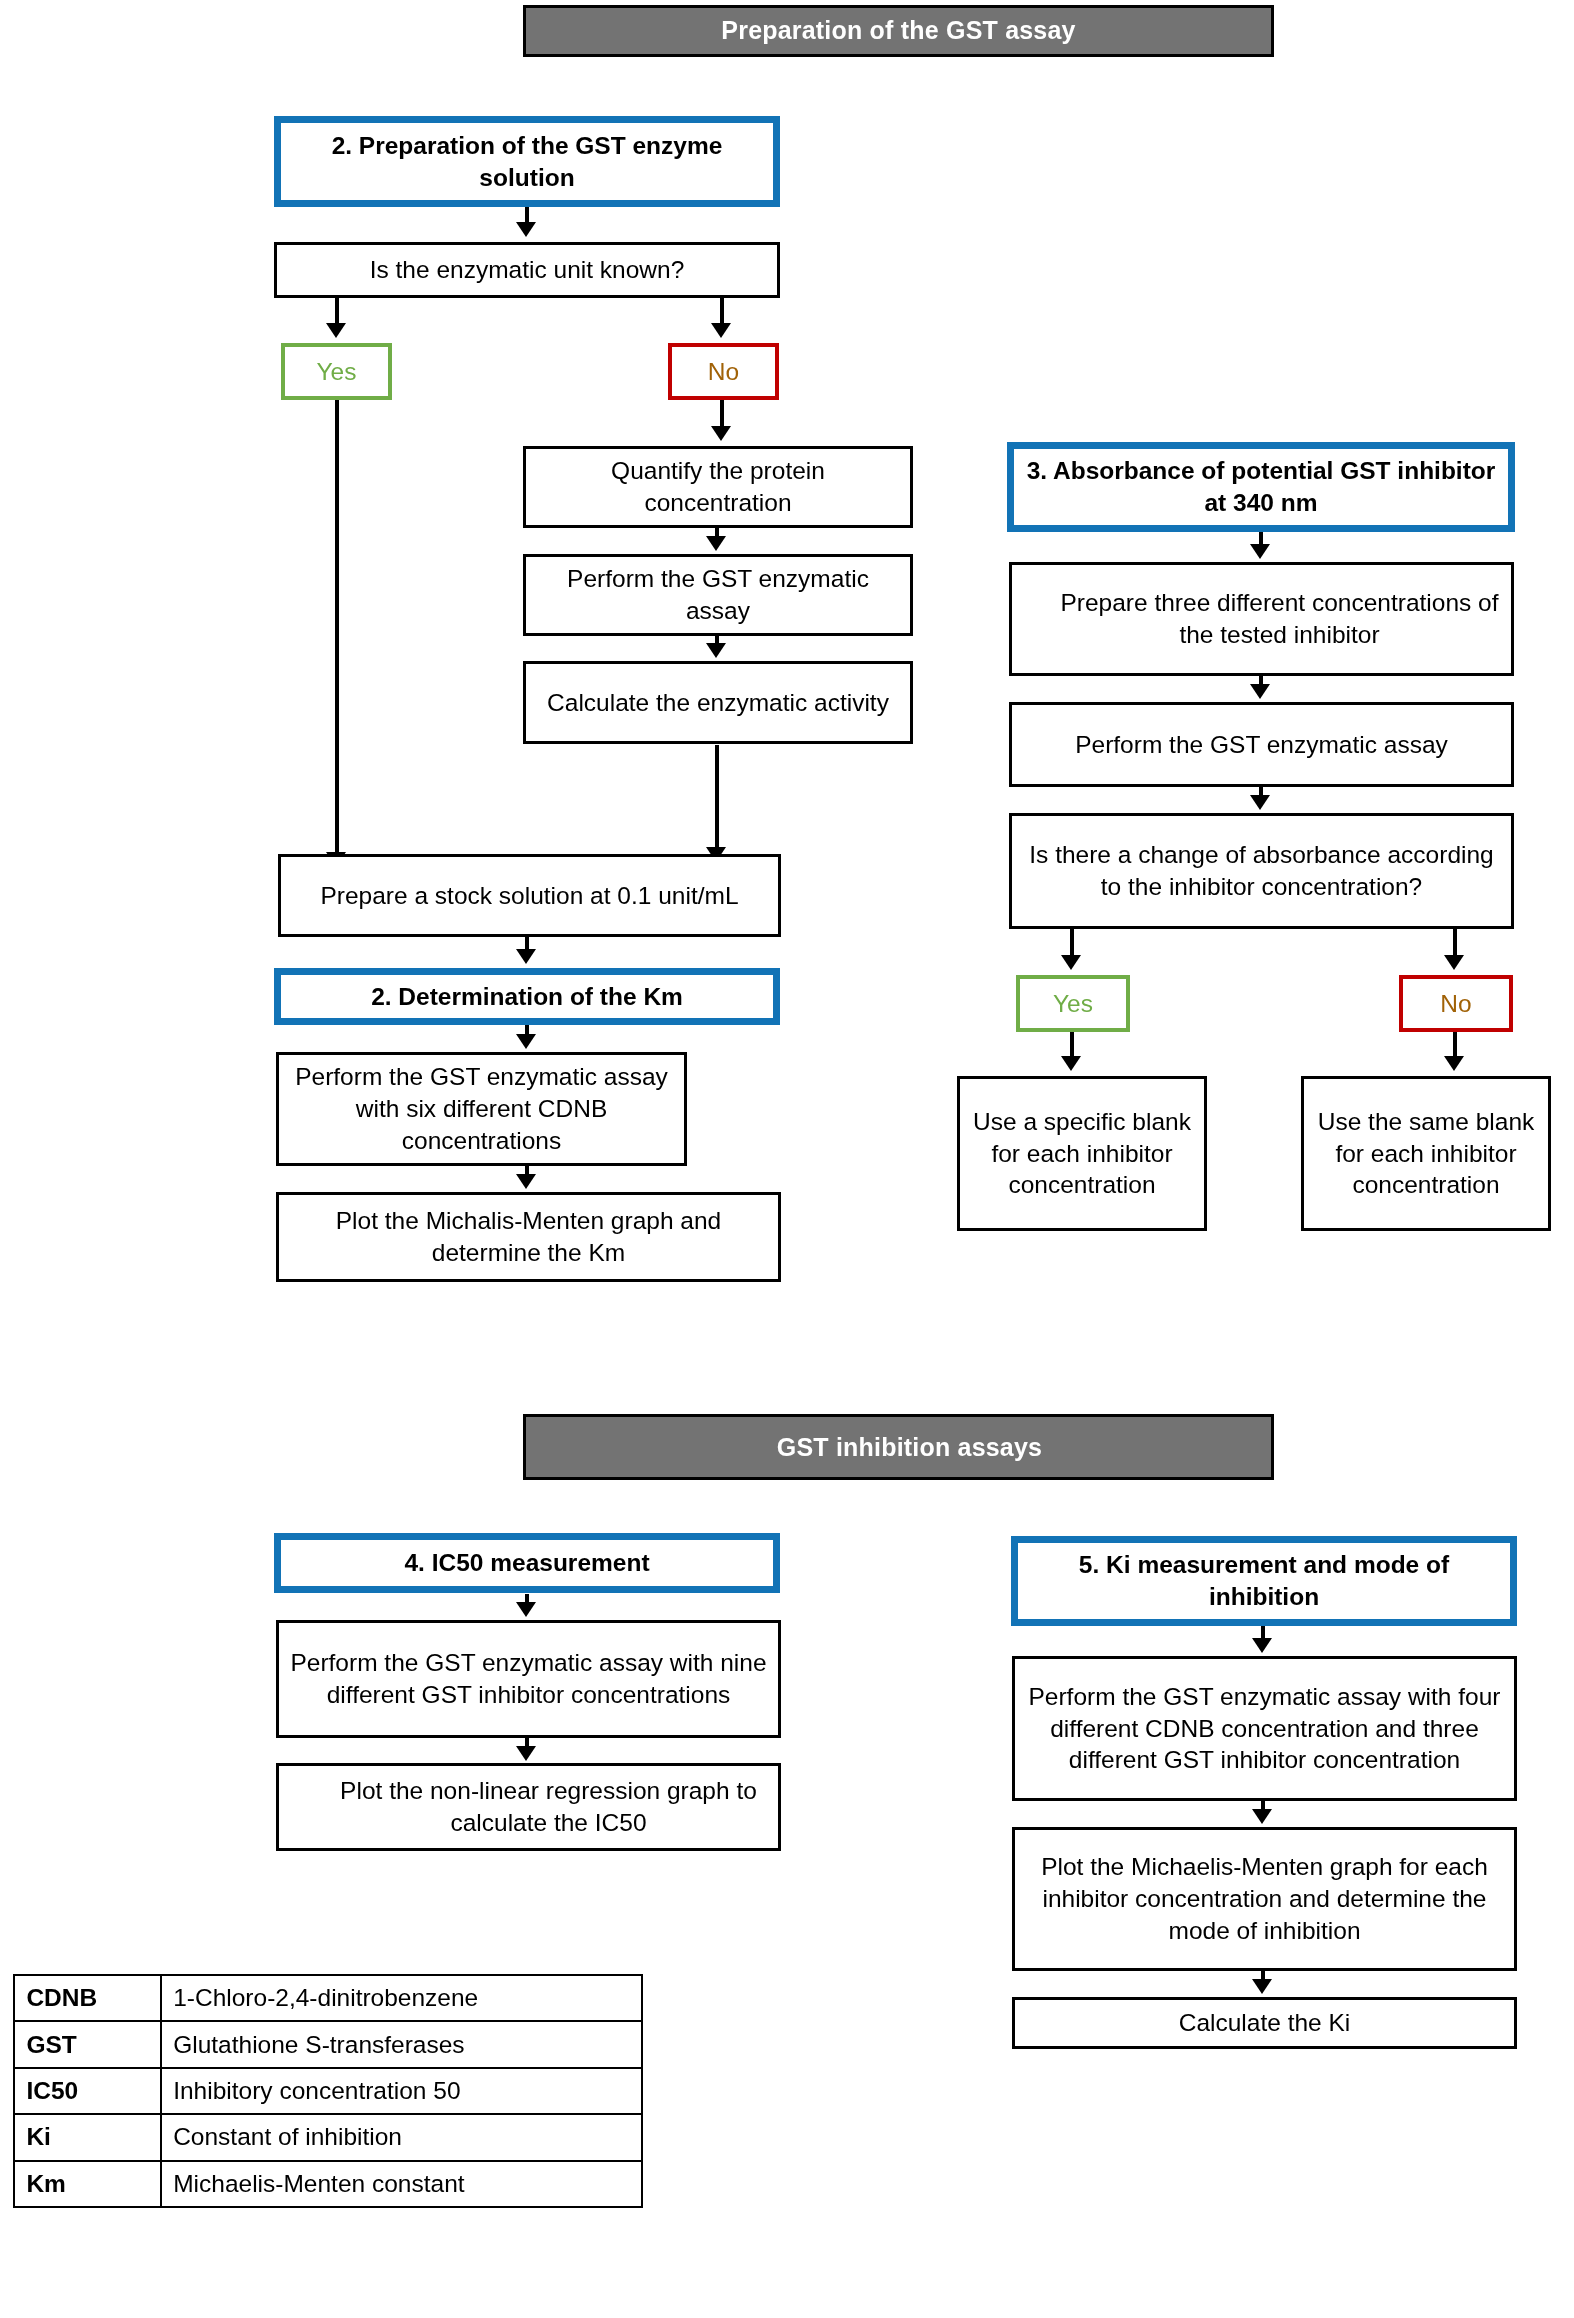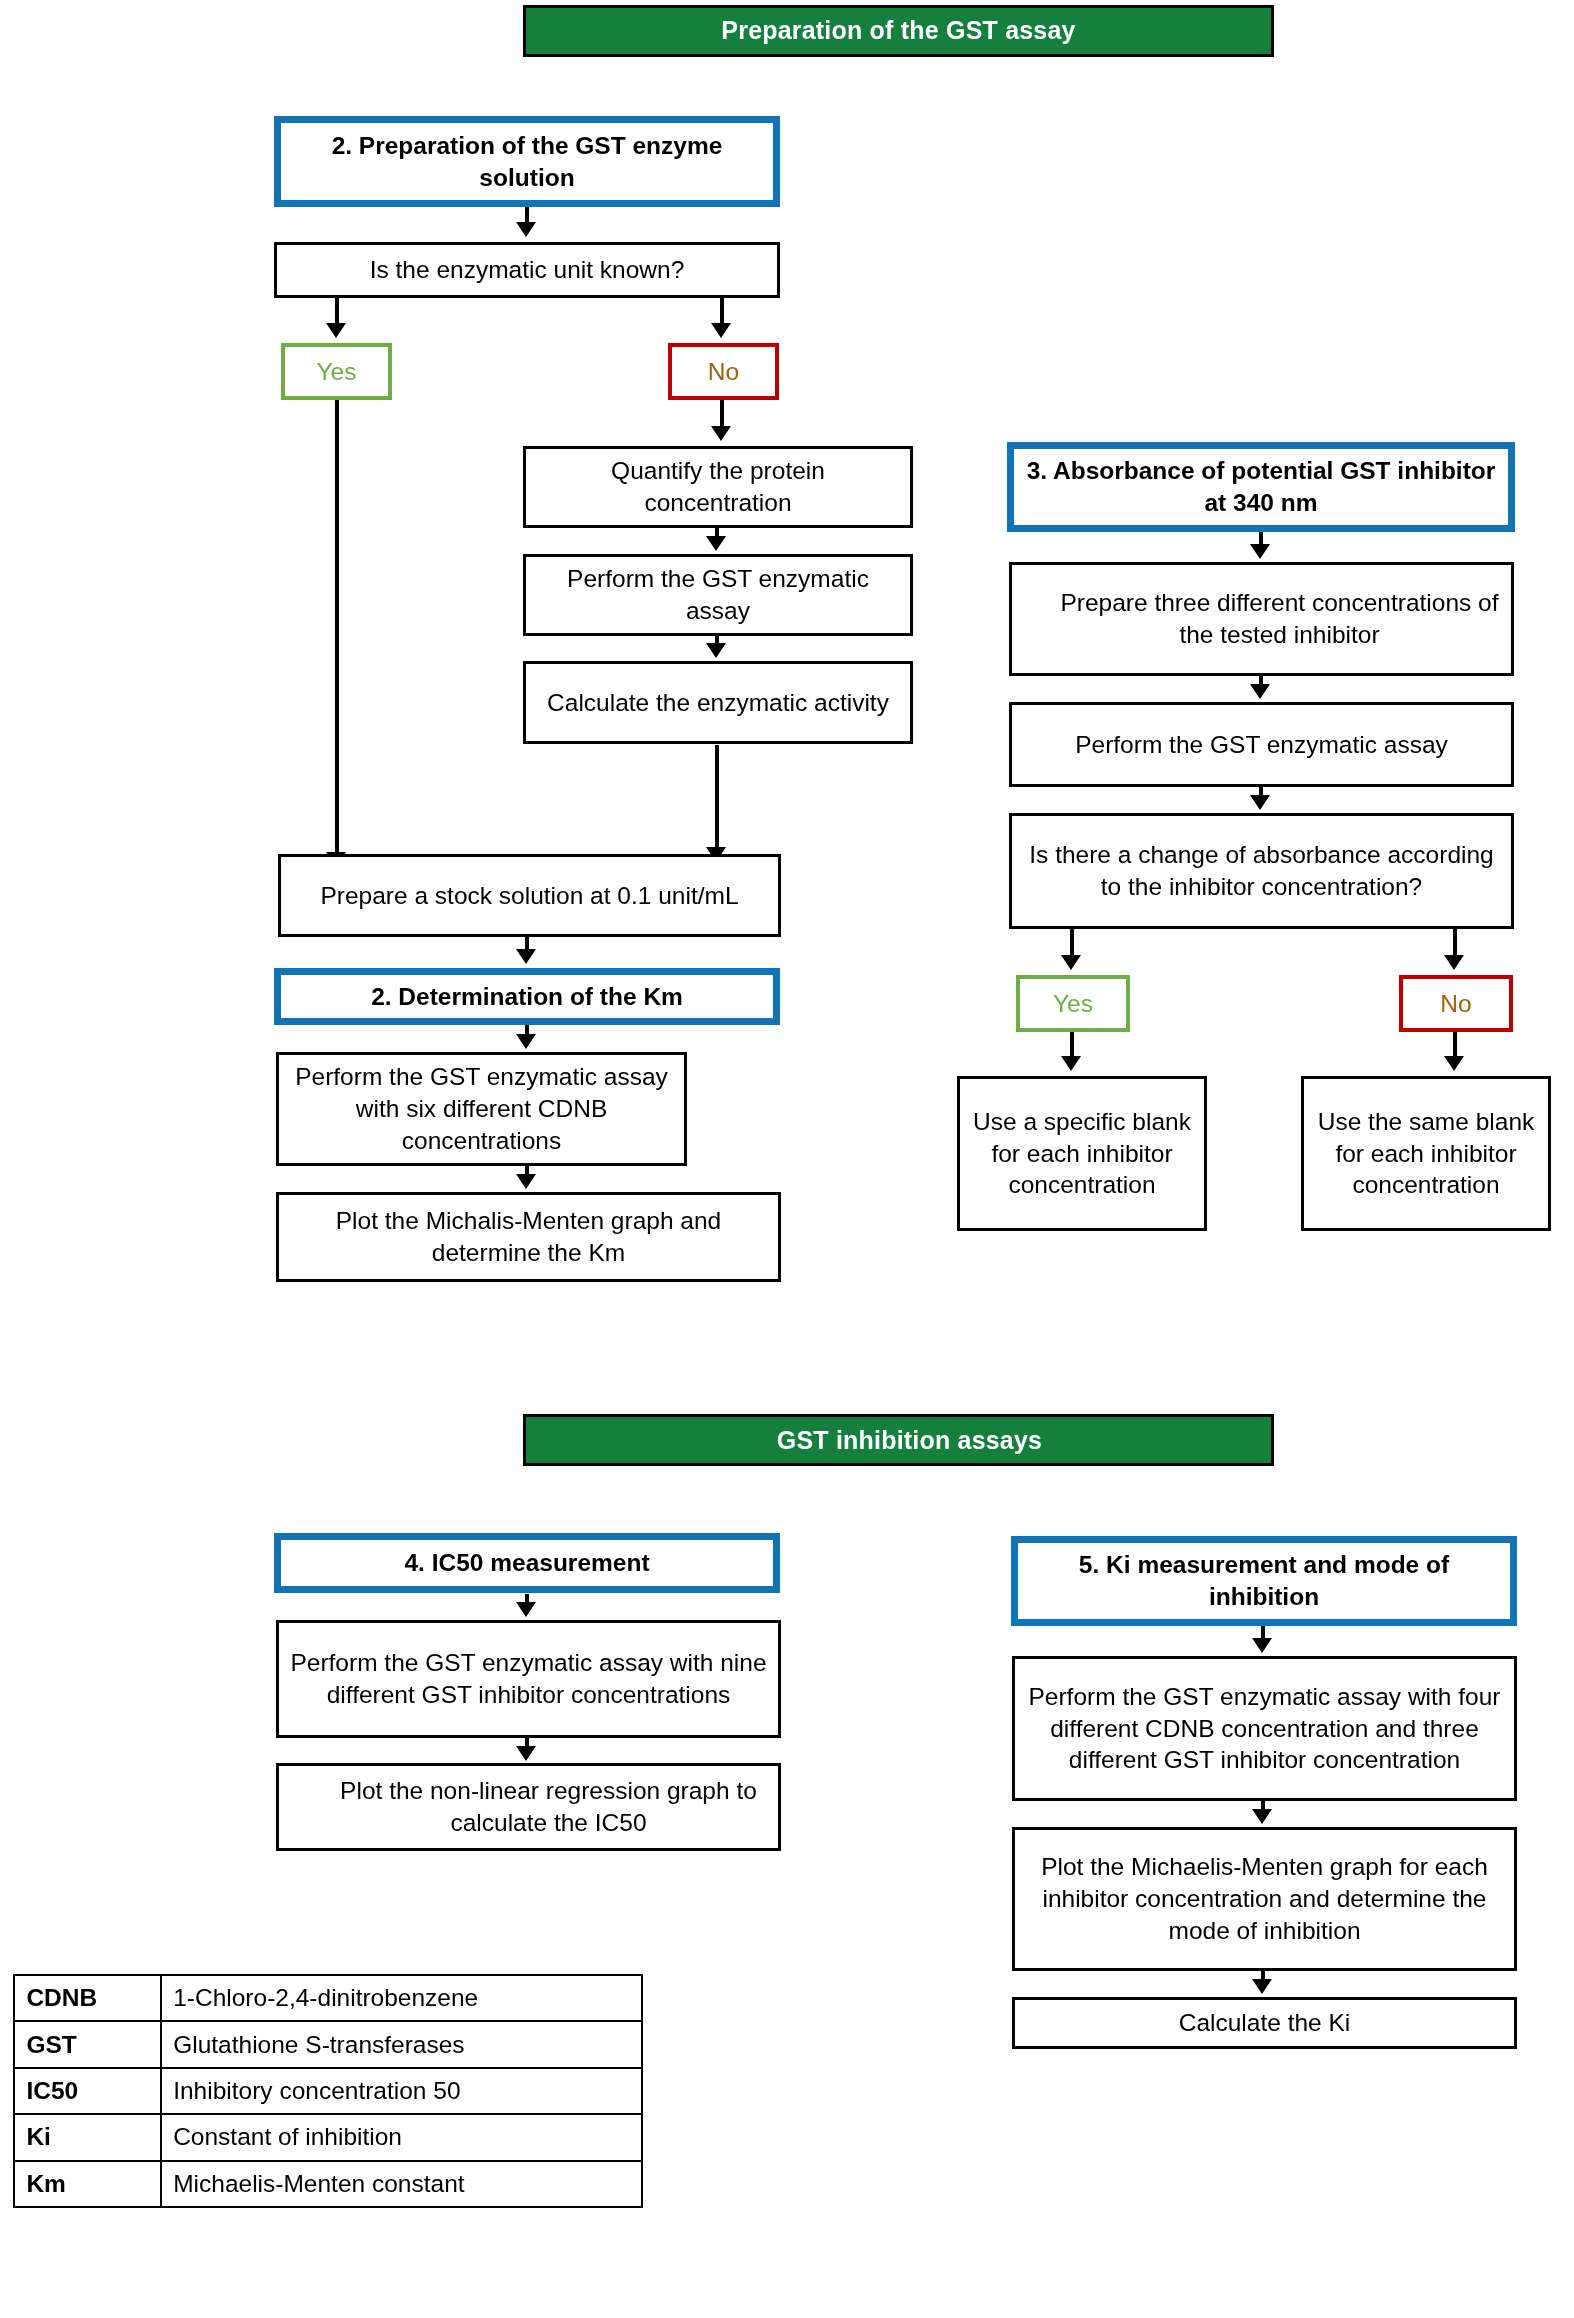--- a/index.html
+++ b/index.html
@@ -27,21 +27,21 @@
     text-align:center;
     background:#ffffff;
     line-height:1.30;
   }
   .node span{display:block;width:100%;padding:0 8.2px;box-sizing:border-box;}
 
   
   .banner{
     position:absolute;
     box-sizing:border-box;
-    background:#15803d;
+    background:#737373;
     border:3.3px solid #000000;
     color:#ffffff;
     font-weight:bold;
     font-size:25px;
     display:flex;
     align-items:center;
     justify-content:center;
     letter-spacing:0.2px;
   }
 
@@ -235,21 +235,21 @@
     <span>Use a specific blank for each inhibitor concentration</span>
   </div>
 
   <div class="vline" style="left:1453px;top:1032px;height:29px;"></div>
   <div class="arrow" style="left:1444px;top:1056px;"></div>
 
   <div class="node box" style="left:1301px;top:1076px;width:250px;height:155px;">
     <span>Use the same blank for each inhibitor concentration</span>
   </div>
 
-  <div class="banner" style="left:523px;top:1414px;width:751px;height:52px;padding-left:22px;">
+  <div class="banner" style="left:523px;top:1414px;width:751px;height:66px;padding-left:22px;">
     <span>GST inhibition assays</span>
   </div>
 
   <div class="node blue" style="left:274px;top:1533px;width:506px;height:60px;">
     <span>4. IC50 measurement</span>
   </div>
 
   <div class="vline" style="left:525px;top:1594px;height:13px;"></div>
   <div class="arrow" style="left:516px;top:1602px;"></div>
 

